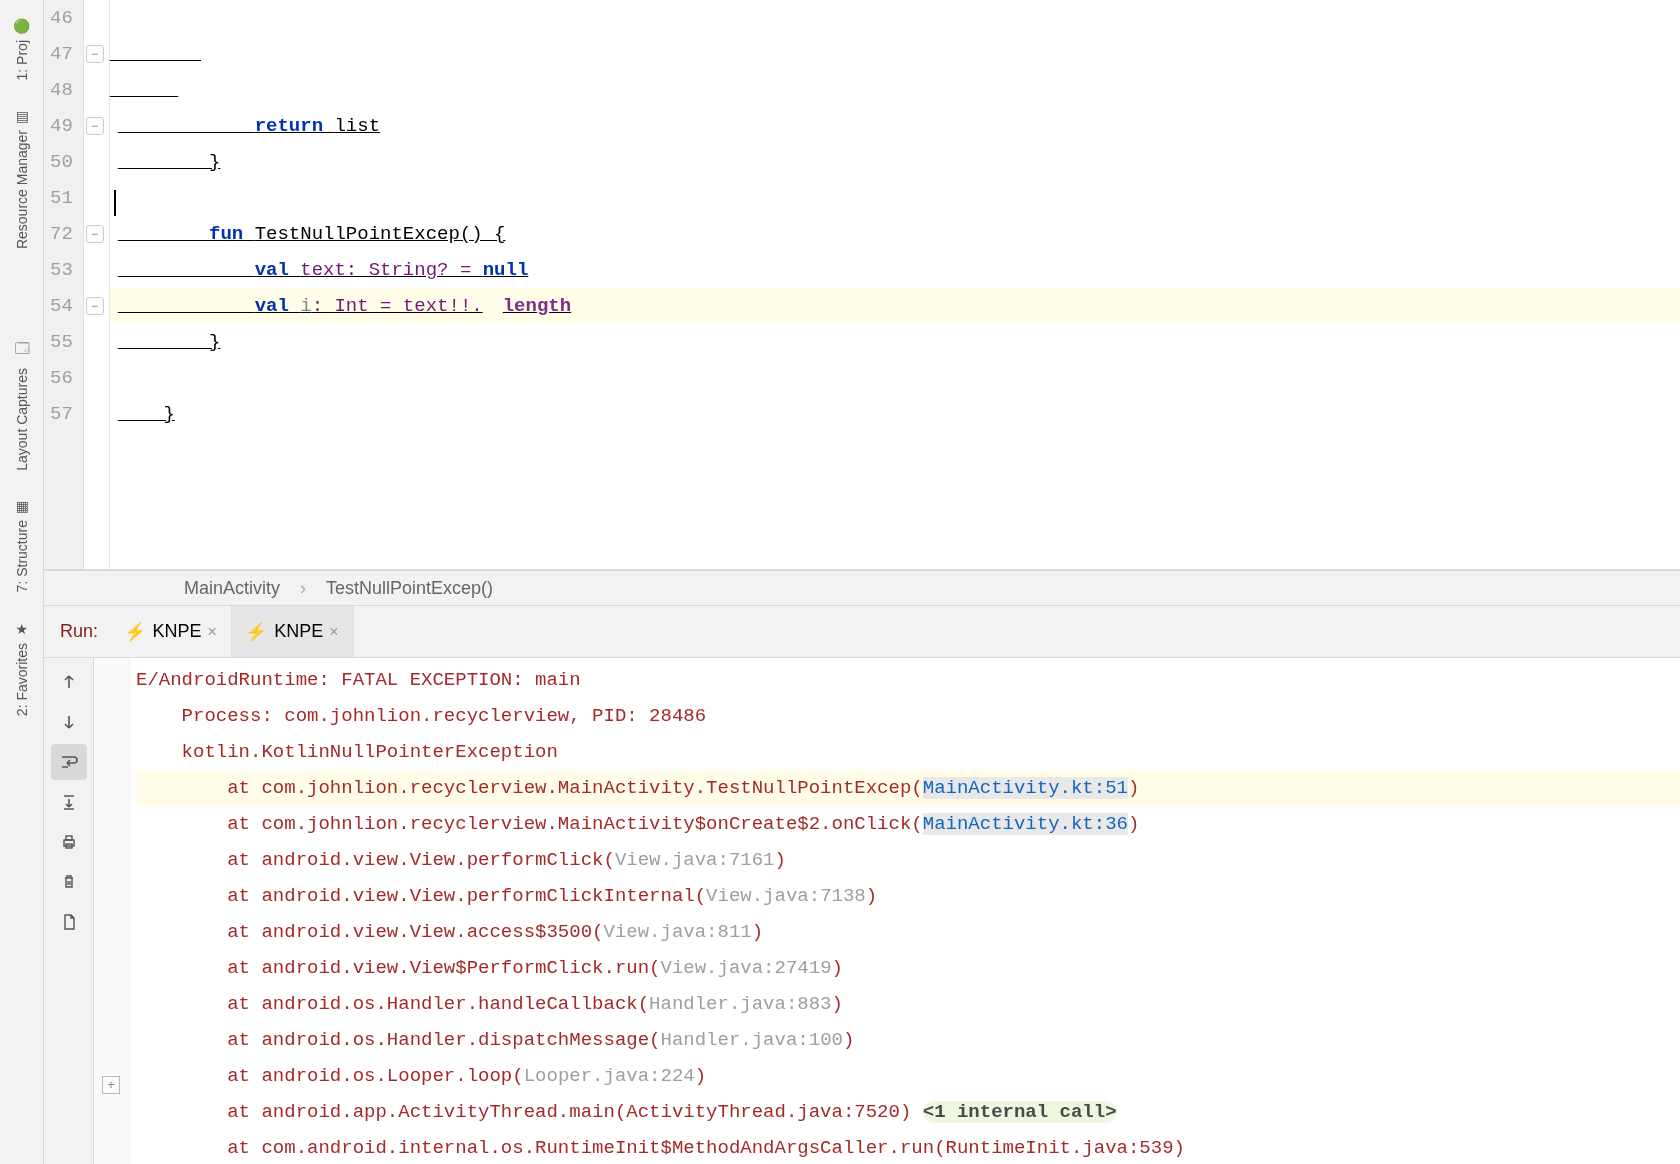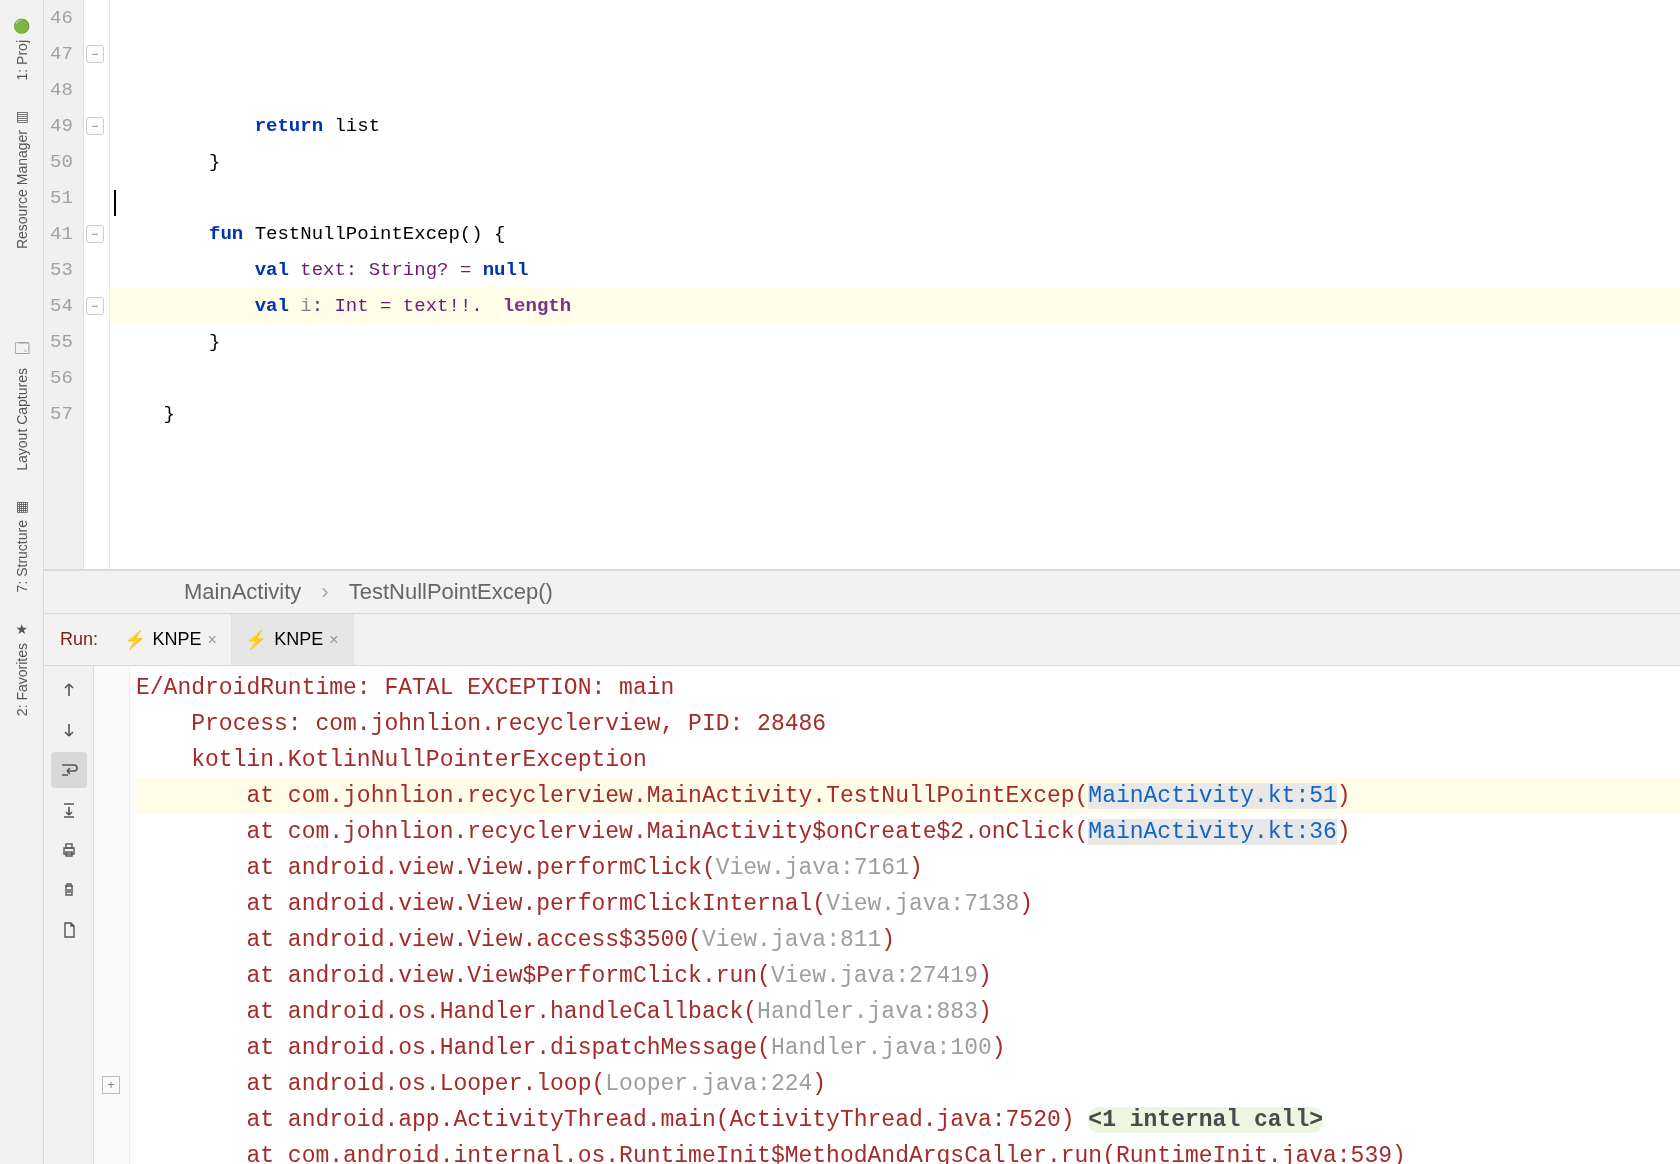--- a/index.html
+++ b/index.html
@@ -89,48 +89,49 @@
     line-height: 16px;
     text-align: center;
     color: #888;
   }
   .code-col {
     flex: 1;
     font-size: 19px;
     line-height: 36px;
     white-space: pre;
     position: relative;
+    text-decoration: underline;
   }
   .code-line { height: 36px; padding-left: 8px; }
   .code-line.hl { background: #fffde7; }
   .caret {
     position: absolute;
     left: 4px;
     top: 190px;
     width: 2px;
     height: 26px;
     background: #000;
   }
 
   .kw { color: #0033b3; font-weight: bold; }
   .ident { color: #000; }
   .dim { color: #888; }
   .prop { color: #7a2f8a; font-weight: 600; margin-left: 20px; }
   .type { color: #701a75; }
 
   
   .breadcrumb {
-    height: 44px;
+    height: 36px;
     background: #f2f2f2;
     border-top: 1px solid #d9d9d9;
     border-bottom: 1px solid #d9d9d9;
     display: flex;
     align-items: center;
     padding-left: 140px;
-    font-size: 22px;
+    font-size: 18px;
     color: #666;
     gap: 20px;
   }
   .breadcrumb .sep { color: #aaa; }
 
   
   .run-header {
     height: 52px;
     background: #f2f2f2;
     border-bottom: 1px solid #d9d9d9;
@@ -182,21 +183,21 @@
     border-radius: 4px;
     color: #555;
     cursor: pointer;
     font-size: 18px;
   }
   .run-toolbar .tbtn.sel {
     background: #d8d8d8;
   }
   .console {
     flex: 1;
-    font-size: 23px;
+    font-size: 19px;
     line-height: 36px;
     white-space: pre;
     overflow: hidden;
     padding-left: 6px;
     padding-top: 4px;
     position: relative;
   }
   .console-gutter {
     width: 36px;
     border-right: 1px solid #eee;
@@ -252,21 +253,21 @@
   <div class="main-col">
 
     <div class="editor-area" style="height:570px;">
       <div class="gutter mono" id="gutter">
           <div class="ln">46</div>
           <div class="ln">47</div>
           <div class="ln">48</div>
           <div class="ln">49</div>
           <div class="ln">50</div>
           <div class="ln">51</div>
-          <div class="ln">41</div>
+          <div class="ln">72</div>
           <div class="ln">53</div>
           <div class="ln">54</div>
           <div class="ln">55</div>
           <div class="ln">56</div>
           <div class="ln">57</div>
         </div>
       <div class="fold-col" id="foldcol">
           <div class="fold-mark" style="top: 45px;">−</div>
           <div class="fold-mark" style="top: 117px;">−</div>
           <div class="fold-mark" style="top: 225px;">−</div>

